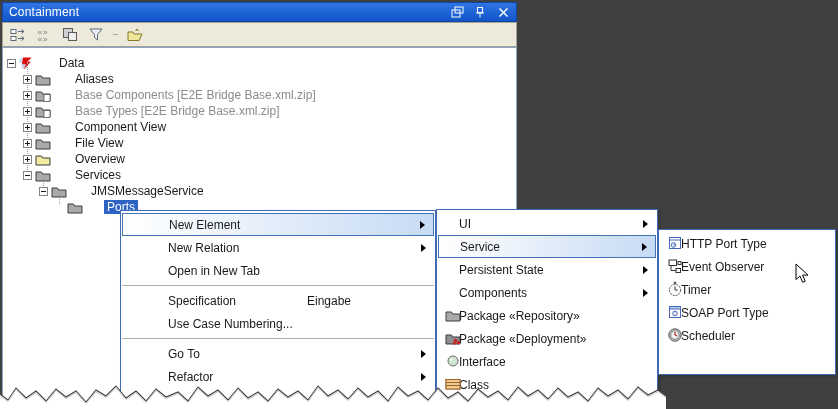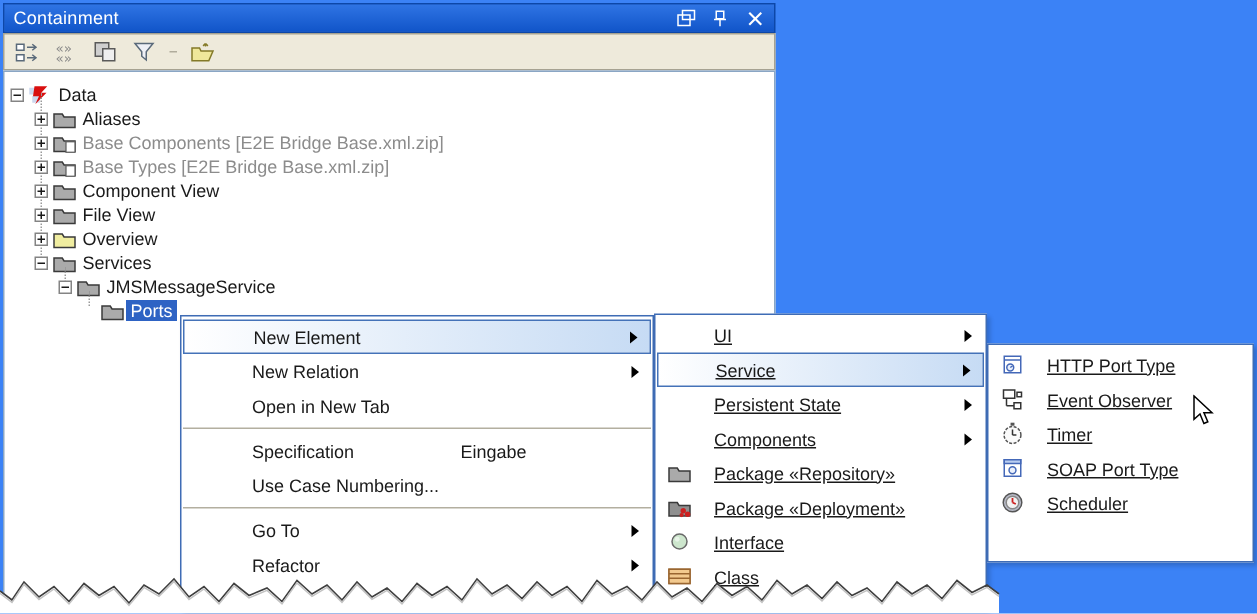--- a/index.html
+++ b/index.html
@@ -1,17 +1,17 @@
 <!DOCTYPE html>
 <html><head>
 <meta charset="utf-8">
 <style>
   * { margin:0; padding:0; box-sizing:border-box; }
   body { background:#fff; font-family:"Liberation Sans", sans-serif; }
-  .canvas { position:relative; width:838px; height:409px; background:#3b82f6; overflow:hidden;
+  .canvas { position:relative; width:838px; height:409px; background:#404040; overflow:hidden;
             font-size:12px; color:#1a1a1a;padding-left:44px; }
 
   
   .titlebar { position:absolute; left:2px; top:2px; width:515px; height:20px;
 ilang    background:linear-gradient(to bottom,#2f74e4,#1155c9);
     background:linear-gradient(to bottom,#2f74e4,#1155c9);
     border:1px solid #0d47a8; display:flex; align-items:center; padding:0 6px; }
   .titlebar .t-label { color:#fff; font-size:12px; letter-spacing:.2px; }
   .t-controls { margin-left:auto; display:flex; gap:9px; align-items:center; }
   .t-btn { width:14px; height:14px; display:flex; align-items:center; justify-content:center; cursor:default; }
@@ -24,34 +24,34 @@
 
   .treepanel { position:absolute; left:2px; top:47px; width:515px; height:360px;
     background:#fff; border:1px solid #8aa6c4; padding-top:7px; overflow:hidden; }
   .trow { height:16px; display:flex; align-items:center; white-space:nowrap; }
   .expander { width:9px; height:9px; background:#fff; border:1px solid #848484;
     position:relative; flex:0 0 9px; }
   .expander::before { content:""; position:absolute; left:1px; right:1px; top:3px; height:1px; background:#1a1a1a; }
   .expander.plus::after { content:""; position:absolute; top:1px; bottom:1px; left:3px; width:1px; background:#1a1a1a; }
   .exp-spacer { width:9px; flex:0 0 9px; }
   .ticon { width:17px; height:14px; margin-left:3px; flex:0 0 17px; display:flex; align-items:center; }
-  .tlabel { margin-left:0; padding:0 3px; line-height:14px; }
+  .tlabel { margin-left:20px; padding:0 3px; line-height:14px; }
   .tlabel.gray { color:#8c8c8c; }
   .tlabel.selected { background:#2e63c4; color:#fff; }
   .guide { position:absolute; width:1px; border-left:1px dotted #9a9a9a; }
 
   
   .menu { position:absolute; background:#fff; border:1px solid #3f6cb5;
     box-shadow:2px 2px 3px rgba(0,0,0,.18); padding-top:2px; }
   .mrow { position:relative; height:23px; display:flex; align-items:center; margin:0 1px; }
   .mrow.hl { background:linear-gradient(to right,#ffffff,#c6dbf4); border:1px solid #4472b8; }
   .m1 .mlabel { margin-left:46px; }
   .micon { position:absolute; left:7px; top:3px; width:16px; height:16px;
     display:flex; align-items:center; justify-content:center; }
-  .m2 .mlabel, .m3 .mlabel { margin-left:38px;text-decoration:underline; }
+  .m2 .mlabel, .m3 .mlabel { margin-left:21px; }
   .arrow { position:absolute; right:8px; top:50%; margin-top:-4px; width:0; height:0;
     border-left:5px solid #000; border-top:4px solid transparent; border-bottom:4px solid transparent; }
   .shortcut { position:absolute; left:185px; }
   .msep { height:1px; background:#b3afa0; margin:3px 1px; }
 
   .overlay { position:absolute; pointer-events:none; }
 </style>
 </head>
 <body>
 

